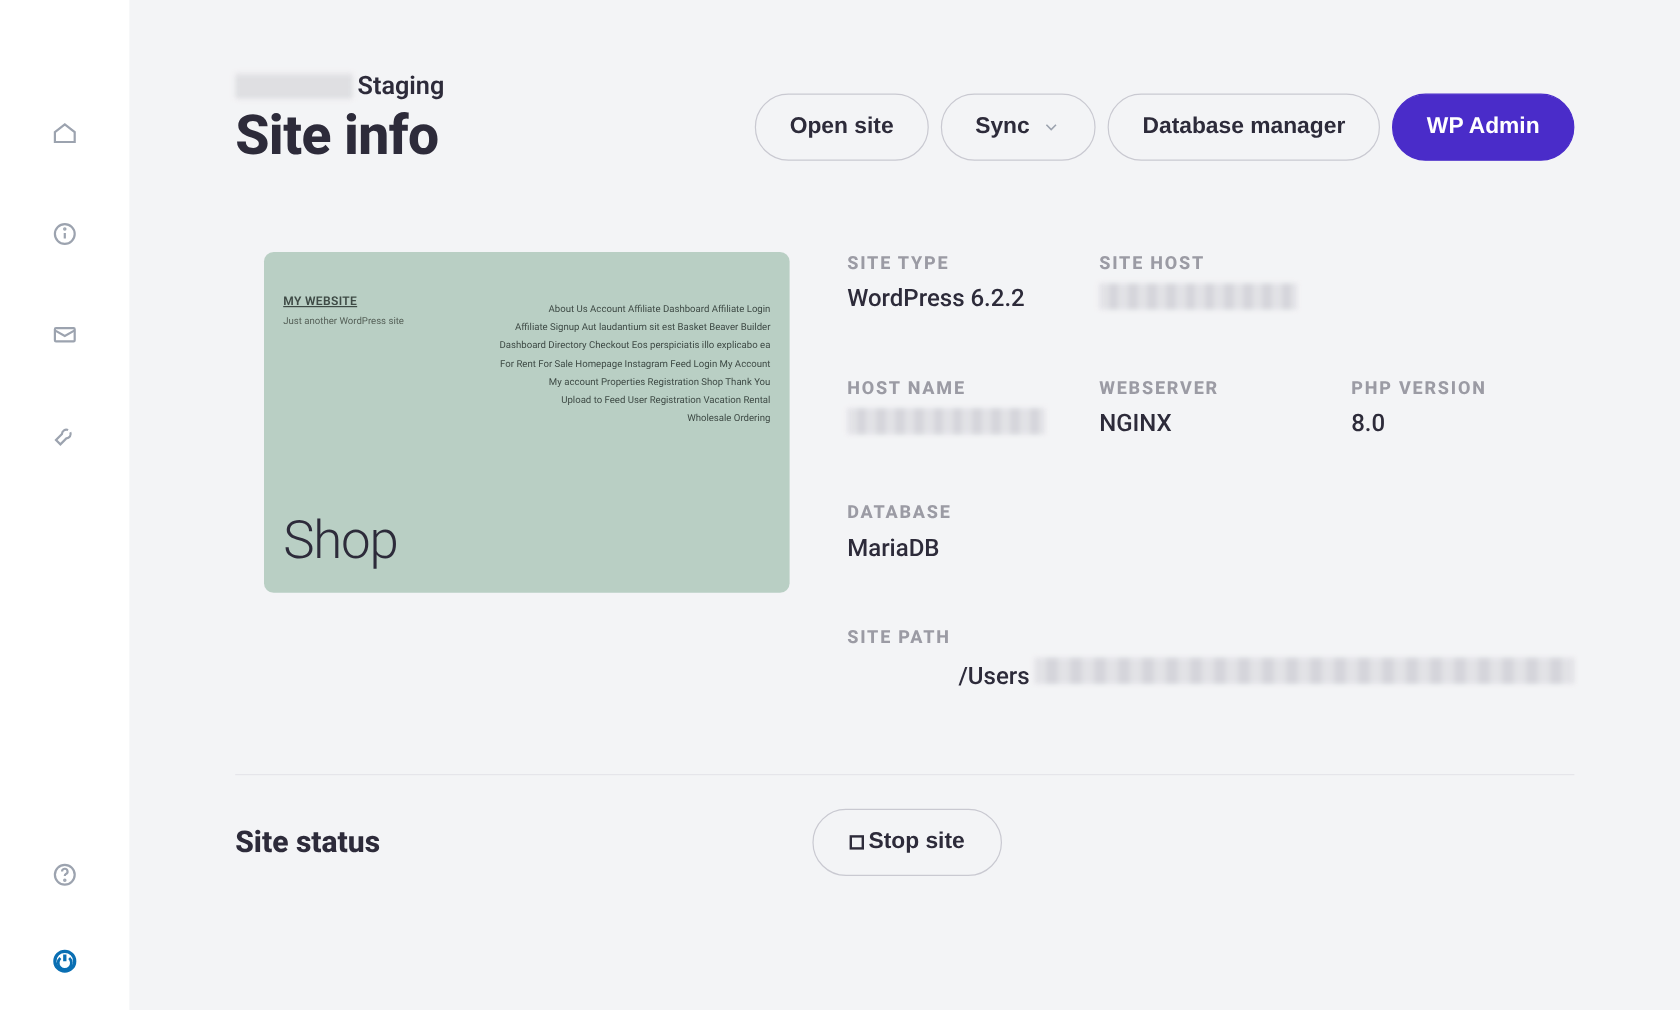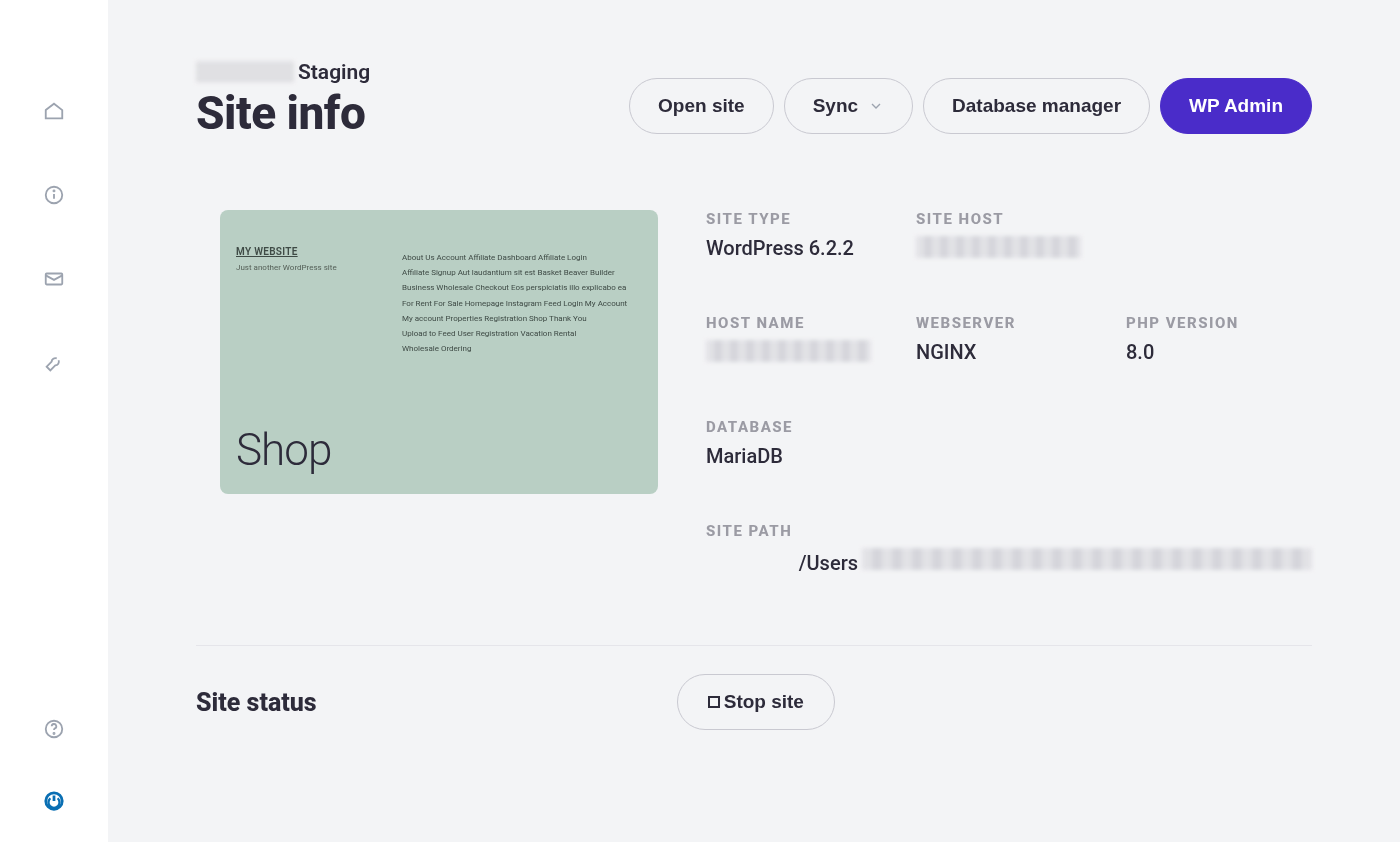--- a/index.html
+++ b/index.html
@@ -138,20 +138,21 @@
 .preview .tagline {
   font-size: 8px;
   margin-top: 6px;
   color:#556058;
 }
 .preview .navlinks {
   position: absolute;
   top: 40px;
   right: 16px;
   width: 240px;
+  text-align: right;
   font-size: 8px;
   line-height: 1.9;
   color: #3e4a45;
 }
 .preview .shop {
   position: absolute;
   left: 16px;
   bottom: 18px;
   font-size: 44px;
   font-weight: 300;
@@ -313,21 +314,21 @@
     </div>
   </div>
 
   <div class="content-row">
     <div class="preview">
       <div class="site-title">MY WEBSITE</div>
       <div class="tagline">Just another WordPress site</div>
       <div class="navlinks">
         <div>About Us  Account  Affiliate Dashboard  Affiliate Login</div>
         <div>Affiliate Signup  Aut laudantium sit est  Basket  Beaver Builder</div>
-        <div>Business Wholesale  Checkout  Eos perspiciatis illo explicabo ea</div>
+        <div>Dashboard Directory  Checkout  Eos perspiciatis illo explicabo ea</div>
         <div>For Rent  For Sale  Homepage  Instagram Feed  Login  My Account</div>
         <div>My account  Properties  Registration  Shop  Thank You</div>
         <div>Upload to Feed  User Registration  Vacation Rental</div>
         <div>Wholesale Ordering</div>
       </div>
       <div class="shop">Shop</div>
     </div>
 
     <div class="info-grid">
       <div class="info-cell">

